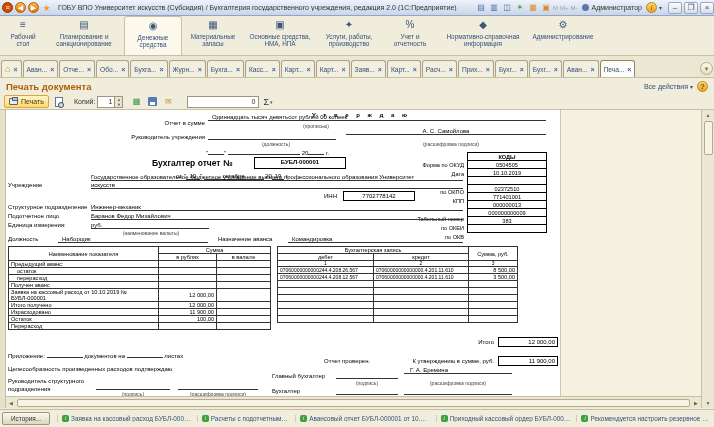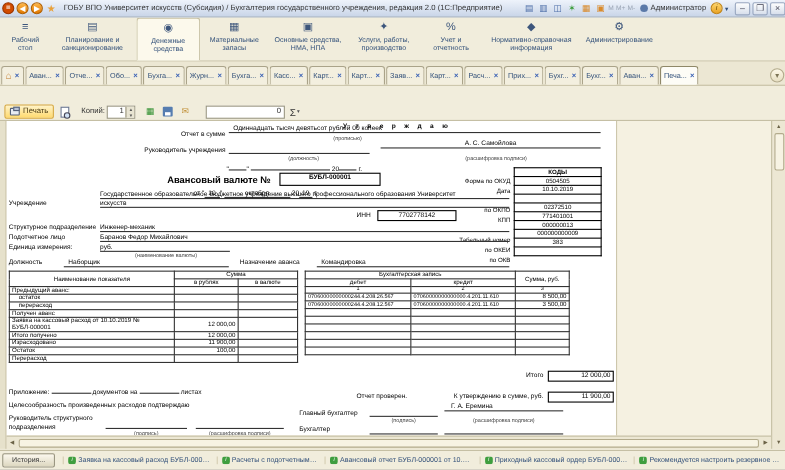--- a/index.html
+++ b/index.html
@@ -262,20 +262,28 @@
         <span>Аван...</span>
         <span class="x">×</span>
       </span>
     <span class="dtab active">
         <span>Печа...</span>
         <span class="x">×</span>
       </span>
     <span class="tab-ovf">▾</span>
   </div>
 
+  <div class="formhead">
+    <span class="formtitle">Печать документа</span>
+    <span class="fh-right">
+      <span>Все действия</span>
+      <span class="fh-caret">▾</span>
+      <span class="help">?</span>
+    </span>
+  </div>
 
   <div class="toolbar">
     <span class="btn-print">
       <span class="mini-printer"></span>
       <span>Печать</span>
     </span>
     <span class="tbtn">
         <span class="ico-preview"></span>
       </span>
     <span class="copies">Копий:</span>
@@ -311,21 +319,21 @@
     <div class="abs uv" style="left:340px;top:18px;width:200px;text-align:center">А. С. Самойлова</div>
     <div class="abs note" style="left:390px;top:31px;width:110px">(расшифровка подписи)</div>
 
     <div class="abs" style="left:200px;top:38px">
       <span>"</span><span class="uv" style="width:16px;height:7px"></span><span>"</span>
       <span class="uv" style="width:72px;height:7px"></span>
       <span>20</span><span class="uv" style="width:16px;height:7px"></span>
       <span>г.</span>
     </div>
 
-    <div class="abs" style="left:146px;top:48px;font-size:8.5px;font-weight:bold">Авансовый валюте №</div>
+    <div class="abs" style="left:146px;top:48px;font-size:8.5px;font-weight:bold">Бухгалтер отчет №</div>
     <div class="valbox" style="left:248px;top:47px;width:92px;height:12px;font-weight:bold">БУБЛ-000001</div>
 
     <table class="codes">
       <tbody>
           <tr>
             <td class="hd">КОДЫ</td>
           </tr>
       <tr>
             <td>0504505</td>
           </tr>

